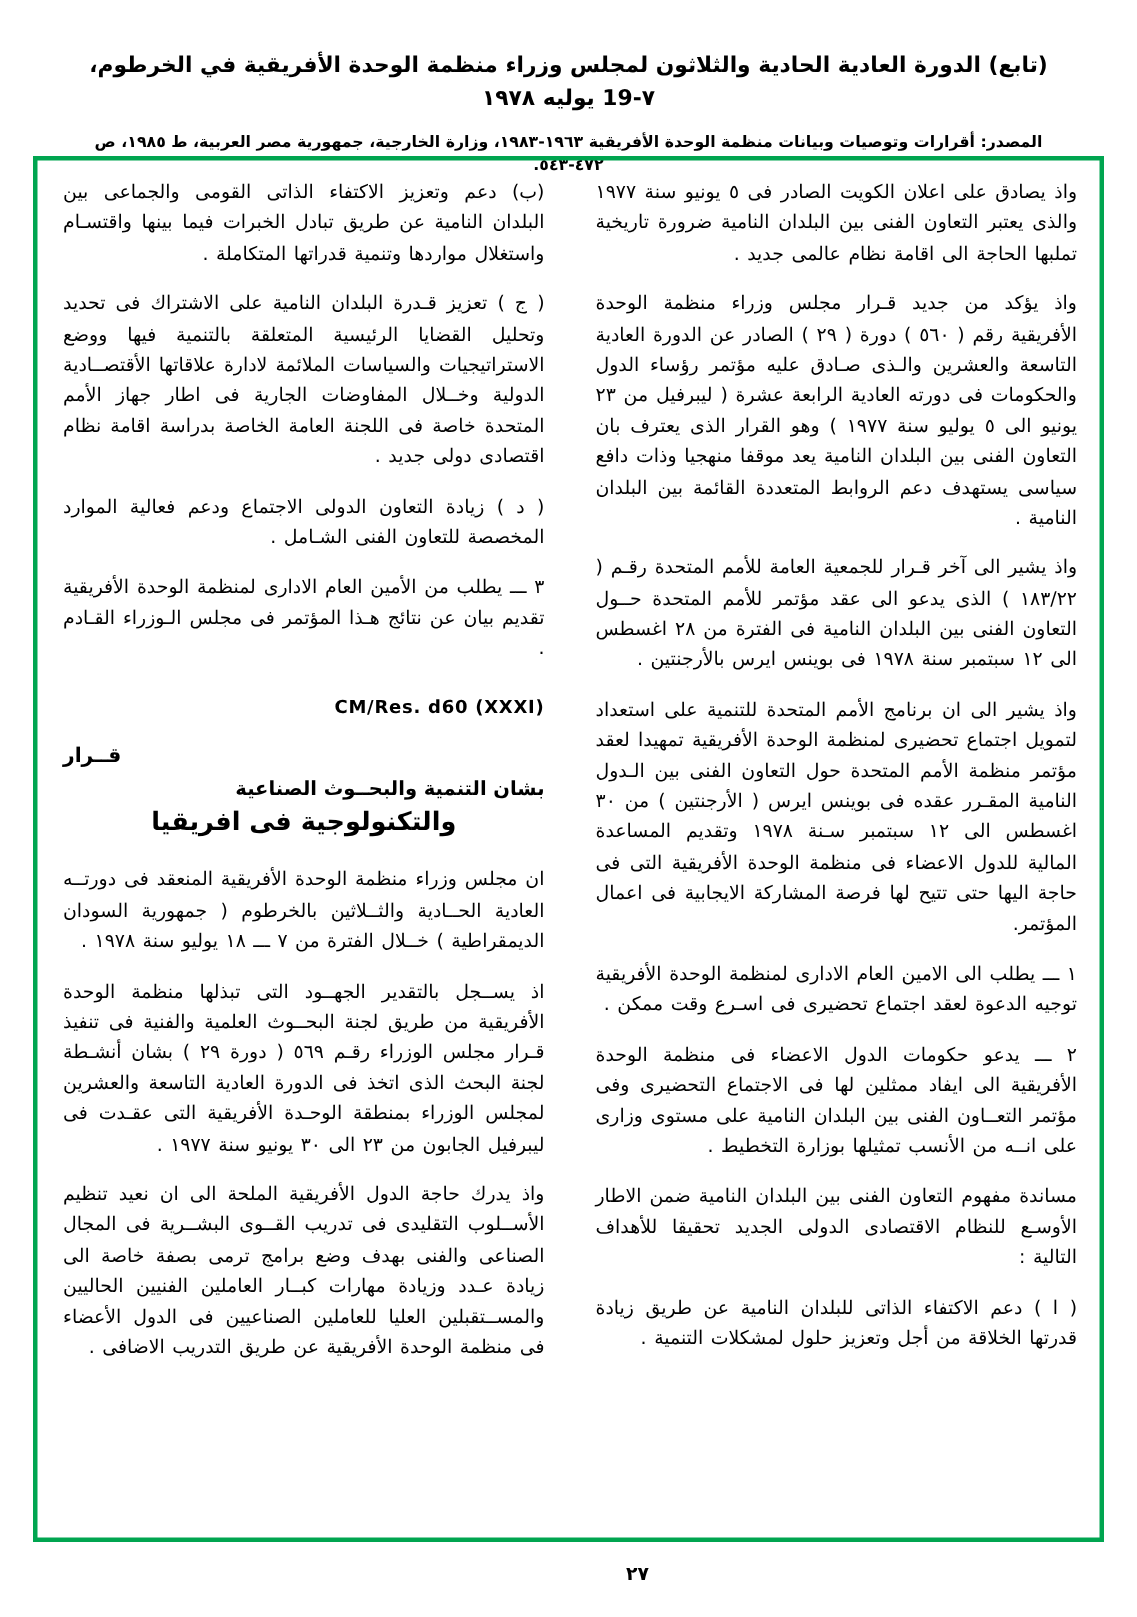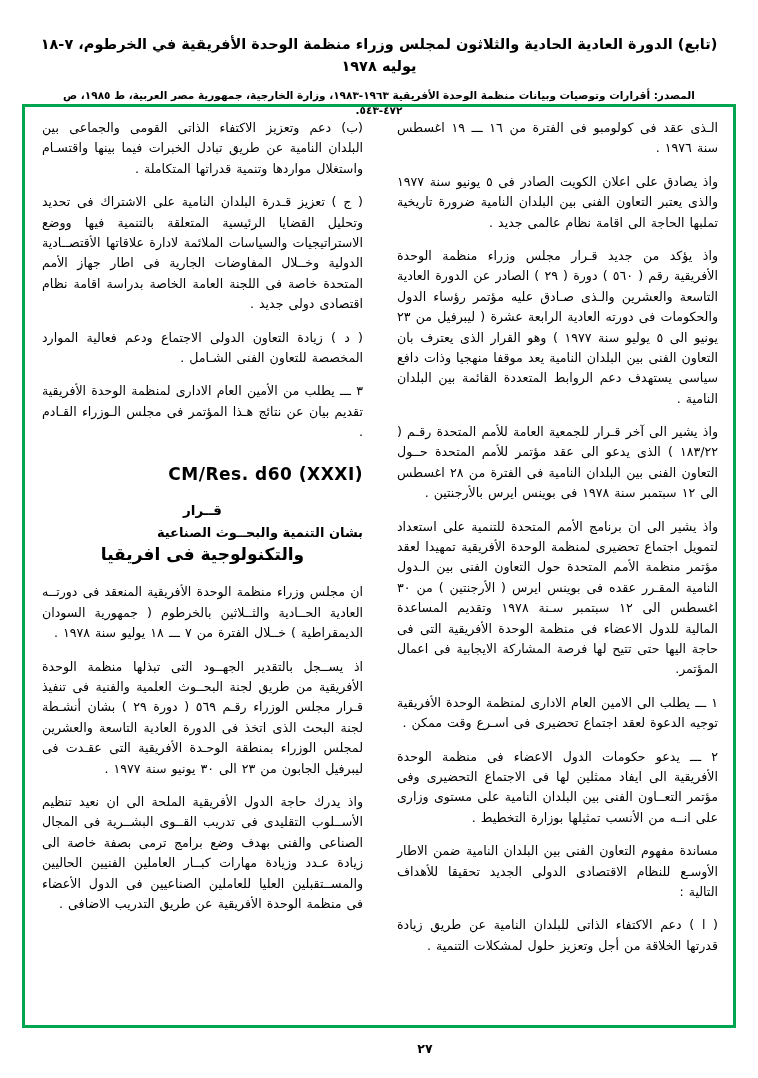--- a/index.html
+++ b/index.html
@@ -66,31 +66,31 @@
     margin: 0 0 13px 0;
     font-size: 12.6px;
     line-height: 1.62;
     text-align: justify;
     text-align-last: right;
     direction: rtl;
     word-spacing: 1px;
   }
   .res-code {
     margin: 22px 0 18px 0;
-    font-size: 17px;
+    font-size: 12px;
     font-weight: bold;
     direction: ltr;
     text-align: right;
     letter-spacing: 0.5px;
   }
   .res-heading {
     margin: 0 0 7px 0;
     font-size: 13.5px;
     font-weight: bold;
-    text-align: center;
+    text-align: left;
     direction: rtl;
     letter-spacing: 1px;
   }
   .res-subheading {
     margin: 0 0 4px 0;
     font-size: 13px;
     font-weight: bold;
     direction: rtl;
   }
   .res-subheading2 {
@@ -111,30 +111,29 @@
     direction: rtl;
     padding-left: 46px;
   }
 </style>
 </head>
 <body>
 
 <div class="page">
 
   <div class="header">
-    <div class="header-title">(تابع) الدورة العادية الحادية والثلاثون لمجلس وزراء منظمة الوحدة الأفريقية في الخرطوم، ٧-١٨ يوليه ١٩٧٨</div>
+    <div class="header-title">(تابع) الدورة العادية الحادية والثلاثون لمجلس وزراء منظمة الوحدة الأفريقية في الخرطوم، ٧-19 يوليه ١٩٧٨</div>
     <div class="header-source">المصدر: أقرارات وتوصيات وبيانات منظمة الوحدة الأفريقية ١٩٦٣-١٩٨٣، وزارة الخارجية، جمهورية مصر العربية، ط ١٩٨٥، ص ٤٧٢-٥٤٣.</div>
   </div>
 
   <div class="frame"></div>
 
   <div class="columns">
 
     <div class="col">
-      <p class="para">الـذى عقد فى كولومبو فى الفترة من ١٦ ـــ ١٩ اغسطس سنة ١٩٧٦ .</p>
       <p class="para">واذ يصادق على اعلان الكويت الصادر فى ٥ يونيو سنة ١٩٧٧ والذى يعتبر التعاون الفنى بين البلدان النامية ضرورة تاريخية تملبها الحاجة الى اقامة نظام عالمى جديد .</p>
       <p class="para">واذ يؤكد من جديد قـرار مجلس وزراء منظمة الوحدة الأفريقية رقم ( ٥٦٠ ) دورة ( ٢٩ ) الصادر عن الدورة العادية التاسعة والعشرين والـذى صـادق عليه مؤتمر رؤساء الدول والحكومات فى دورته العادية الرابعة عشرة ( ليبرفيل من ٢٣ يونيو الى ٥ يوليو سنة ١٩٧٧ ) وهو القرار الذى يعترف بان التعاون الفنى بين البلدان النامية يعد موقفا منهجيا وذات دافع سياسى يستهدف دعم الروابط المتعددة القائمة بين البلدان النامية .</p>
       <p class="para">واذ يشير الى آخر قـرار للجمعية العامة للأمم المتحدة رقـم ( ١٨٣/٢٢ ) الذى يدعو الى عقد مؤتمر للأمم المتحدة حــول التعاون الفنى بين البلدان النامية فى الفترة من ٢٨ اغسطس الى ١٢ سبتمبر سنة ١٩٧٨ فى بوينس ايرس بالأرجنتين .</p>
       <p class="para">واذ يشير الى ان برنامج الأمم المتحدة للتنمية على استعداد لتمويل اجتماع تحضيرى لمنظمة الوحدة الأفريقية تمهيدا لعقد مؤتمر منظمة الأمم المتحدة حول التعاون الفنى بين الـدول النامية المقـرر عقده فى بوينس ايرس ( الأرجنتين ) من ٣٠ اغسطس الى ١٢ سبتمبر سـنة ١٩٧٨ وتقديم المساعدة المالية للدول الاعضاء فى منظمة الوحدة الأفريقية التى فى حاجة اليها حتى تتيح لها فرصة المشاركة الايجابية فى اعمال المؤتمر.</p>
       <p class="para">١ ـــ يطلب الى الامين العام الادارى لمنظمة الوحدة الأفريقية توجيه الدعوة لعقد اجتماع تحضيرى فى اسـرع وقت ممكن .</p>
       <p class="para">٢ ـــ يدعو حكومات الدول الاعضاء فى منظمة الوحدة الأفريقية الى ايفاد ممثلين لها فى الاجتماع التحضيرى وفى مؤتمر التعــاون الفنى بين البلدان النامية على مستوى وزارى على انــه من الأنسب تمثيلها بوزارة التخطيط .</p>
       <p class="para">مساندة مفهوم التعاون الفنى بين البلدان النامية ضمن الاطار الأوسـع للنظام الاقتصادى الدولى الجديد تحقيقا للأهداف التالية :</p>
       <p class="para">( ا ) دعم الاكتفاء الذاتى للبلدان النامية عن طريق زيادة قدرتها الخلاقة من أجل وتعزيز حلول لمشكلات التنمية .</p>
     </div>
 

